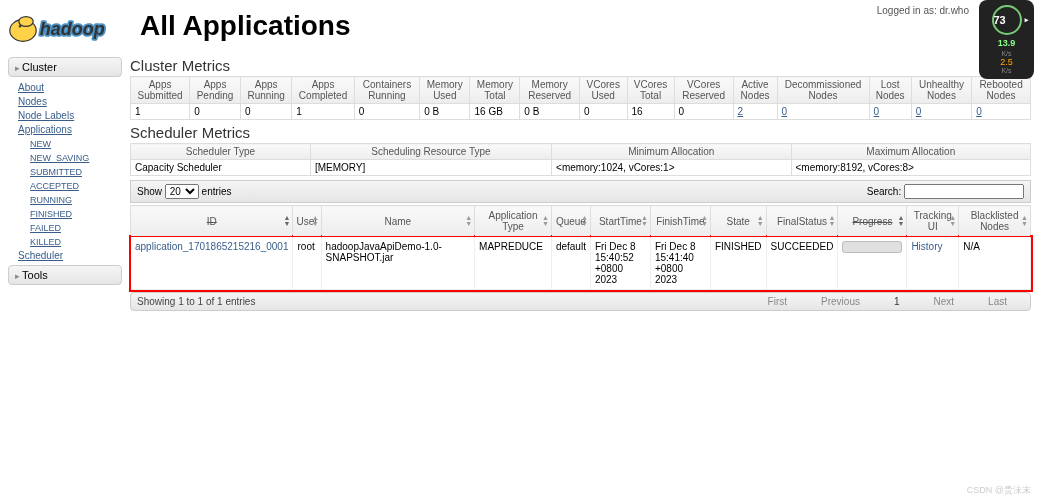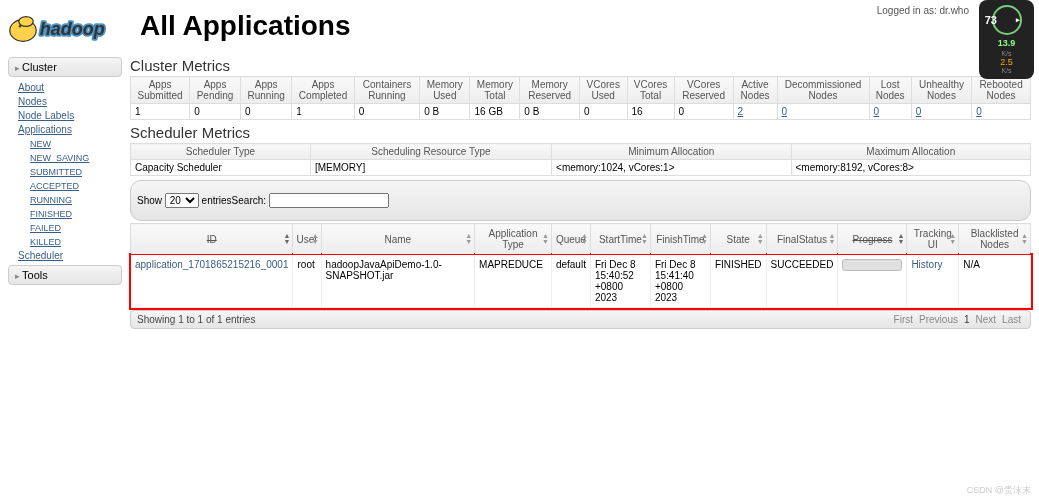--- a/index.html
+++ b/index.html
@@ -3,52 +3,52 @@
 <meta charset="utf-8">
 <style>
 * { margin: 0; padding: 0; box-sizing: border-box; font-family: Arial, sans-serif; }
 body { background: #fff; width: 1039px; height: 500px; position: relative; overflow: hidden; font-size: 11px; }
 .top { display: flex; }
 .logo { width: 130px; height: 55px; padding: 5px; }
 .logo svg { width: 100%; height: 100%; }
 .title { flex: 1; text-align: left; font-size: 28px; font-weight: bold; padding: 10px; }
 .login-badge { position: absolute; top: 5px; right: 70px; font-size: 10px; color: #555; }
 .widget { position: absolute; top: 0; right: 5px; width: 55px; background: #222; border-radius: 8px; padding: 5px; color: #fff; font-size: 9px; text-align: center; }
-.widget .circ { width: 30px; height: 30px; border: 2px solid #7c7; border-radius: 50%; margin: 0 auto 3px; display: flex; align-items: center; justify-content: flex-end; font-size: 11px; font-weight: bold; gap: 19px; }
+.widget .circ { width: 30px; height: 30px; border: 2px solid #7c7; border-radius: 50%; margin: 0 auto 3px; display: flex; align-items: center; justify-content: flex-start; font-size: 11px; font-weight: bold; gap: 19px; }
 .widget .stat { color: #8f8; margin: 2px 0; font-weight: bold; }
 .widget .stat2 { color: #fa0; }
 .widget .sub { color: #888; font-size: 7px; }
 .main { display: flex; }
 .sidebar { width: 130px; padding: 2px 8px; }
 .panel-head { background: linear-gradient(#f5f5f5, #e5e5e5); border: 1px solid #ccc; border-radius: 4px; padding: 3px 6px; font-size: 11px; margin-bottom: 2px; }
 .panel-head::before { content: "▸ "; color: #888; font-size: 9px; }
 .nav { padding: 2px 10px; }
 .nav a, .nav span { display: block; color: #385d8a; text-decoration: underline; font-size: 10px; line-height: 14px; cursor: pointer; }
 .nav .sub { padding-left: 12px; }
 .nav .sub a { font-size: 9px; }
 .content { flex: 1; padding: 2px 8px 0 0; }
 .section-title { font-size: 15px; font-weight: normal; margin-bottom: 2px; color: #333; }
 table.metrics { width: 100%; border-collapse: collapse; font-size: 10px; margin-bottom: 4px; }
 table.metrics th { background: linear-gradient(#f9f9f9, #ededed); border: 1px solid #ddd; padding: 2px 4px; font-weight: normal; color: #555; text-align: center; }
 table.metrics td { border: 1px solid #ddd; padding: 2px 4px; }
 table.metrics td.link { color: #385d8a; text-decoration: underline; }
-.dt-top { display: flex; background: linear-gradient(#f5f5f5, #e5e5e5); border: 1px solid #ccc; border-radius: 11px; padding: 12px 6px; font-size: 10px; align-items: center; }
+.dt-top { display: flex; justify-content: space-between; background: linear-gradient(#f5f5f5, #e5e5e5); border: 1px solid #ccc; border-radius: 0; padding: 3px 6px; font-size: 10px; align-items: center; }
 .dt-top select { font-size: 10px; }
 .dt-top input { font-size: 10px; width: 120px; }
 table.apps { width: 100%; border-collapse: collapse; font-size: 10px; margin-top: 2px; }
 table.apps th { background: linear-gradient(#f9f9f9, #ededed); border: 1px solid #ddd; padding: 4px 3px; font-weight: normal; color: #555; position: relative; }
 table.apps th .sort { font-size: 7px; color: #999; position: absolute; right: 2px; top: 50%; transform: translateY(-50%); line-height: 6px; }
 table.apps th.sorted .sort { color: #666; }
 table.apps th.sorted .st { text-decoration: line-through; }
 table.apps tbody { outline: 2px solid red; }
 table.apps td { padding: 4px; vertical-align: top; border: 1px solid #eee; }
 table.apps td.link a { color: #385d8a; }
 .progress-bar { width: 60px; height: 12px; background: #e0e0e0; border: 1px solid #bbb; border-radius: 3px; display: inline-block; }
 .dt-bottom { display: flex; justify-content: space-between; background: linear-gradient(#f5f5f5, #e5e5e5); border: 1px solid #ccc; border-radius: 4px; padding: 3px 6px; font-size: 10px; margin-top: 2px; color: #444; }
-.dt-bottom .pager span { color: #888; margin: 0 3px; }
+.dt-bottom .pager span { color: #888; margin: 0 17px; }
 .dt-bottom .pager .active { color: #333; }
 .watermark { position: absolute; bottom: 3px; right: 8px; font-size: 9px; color: #ccc; }
 </style>
 </head>
 <body>
 
 <div class="top">
   <div class="logo">
     <svg viewBox="0 0 200 60">
         <ellipse cx="30" cy="35" rx="22" ry="18" fill="#ffd24a" stroke="#333" stroke-width="2"></ellipse>

